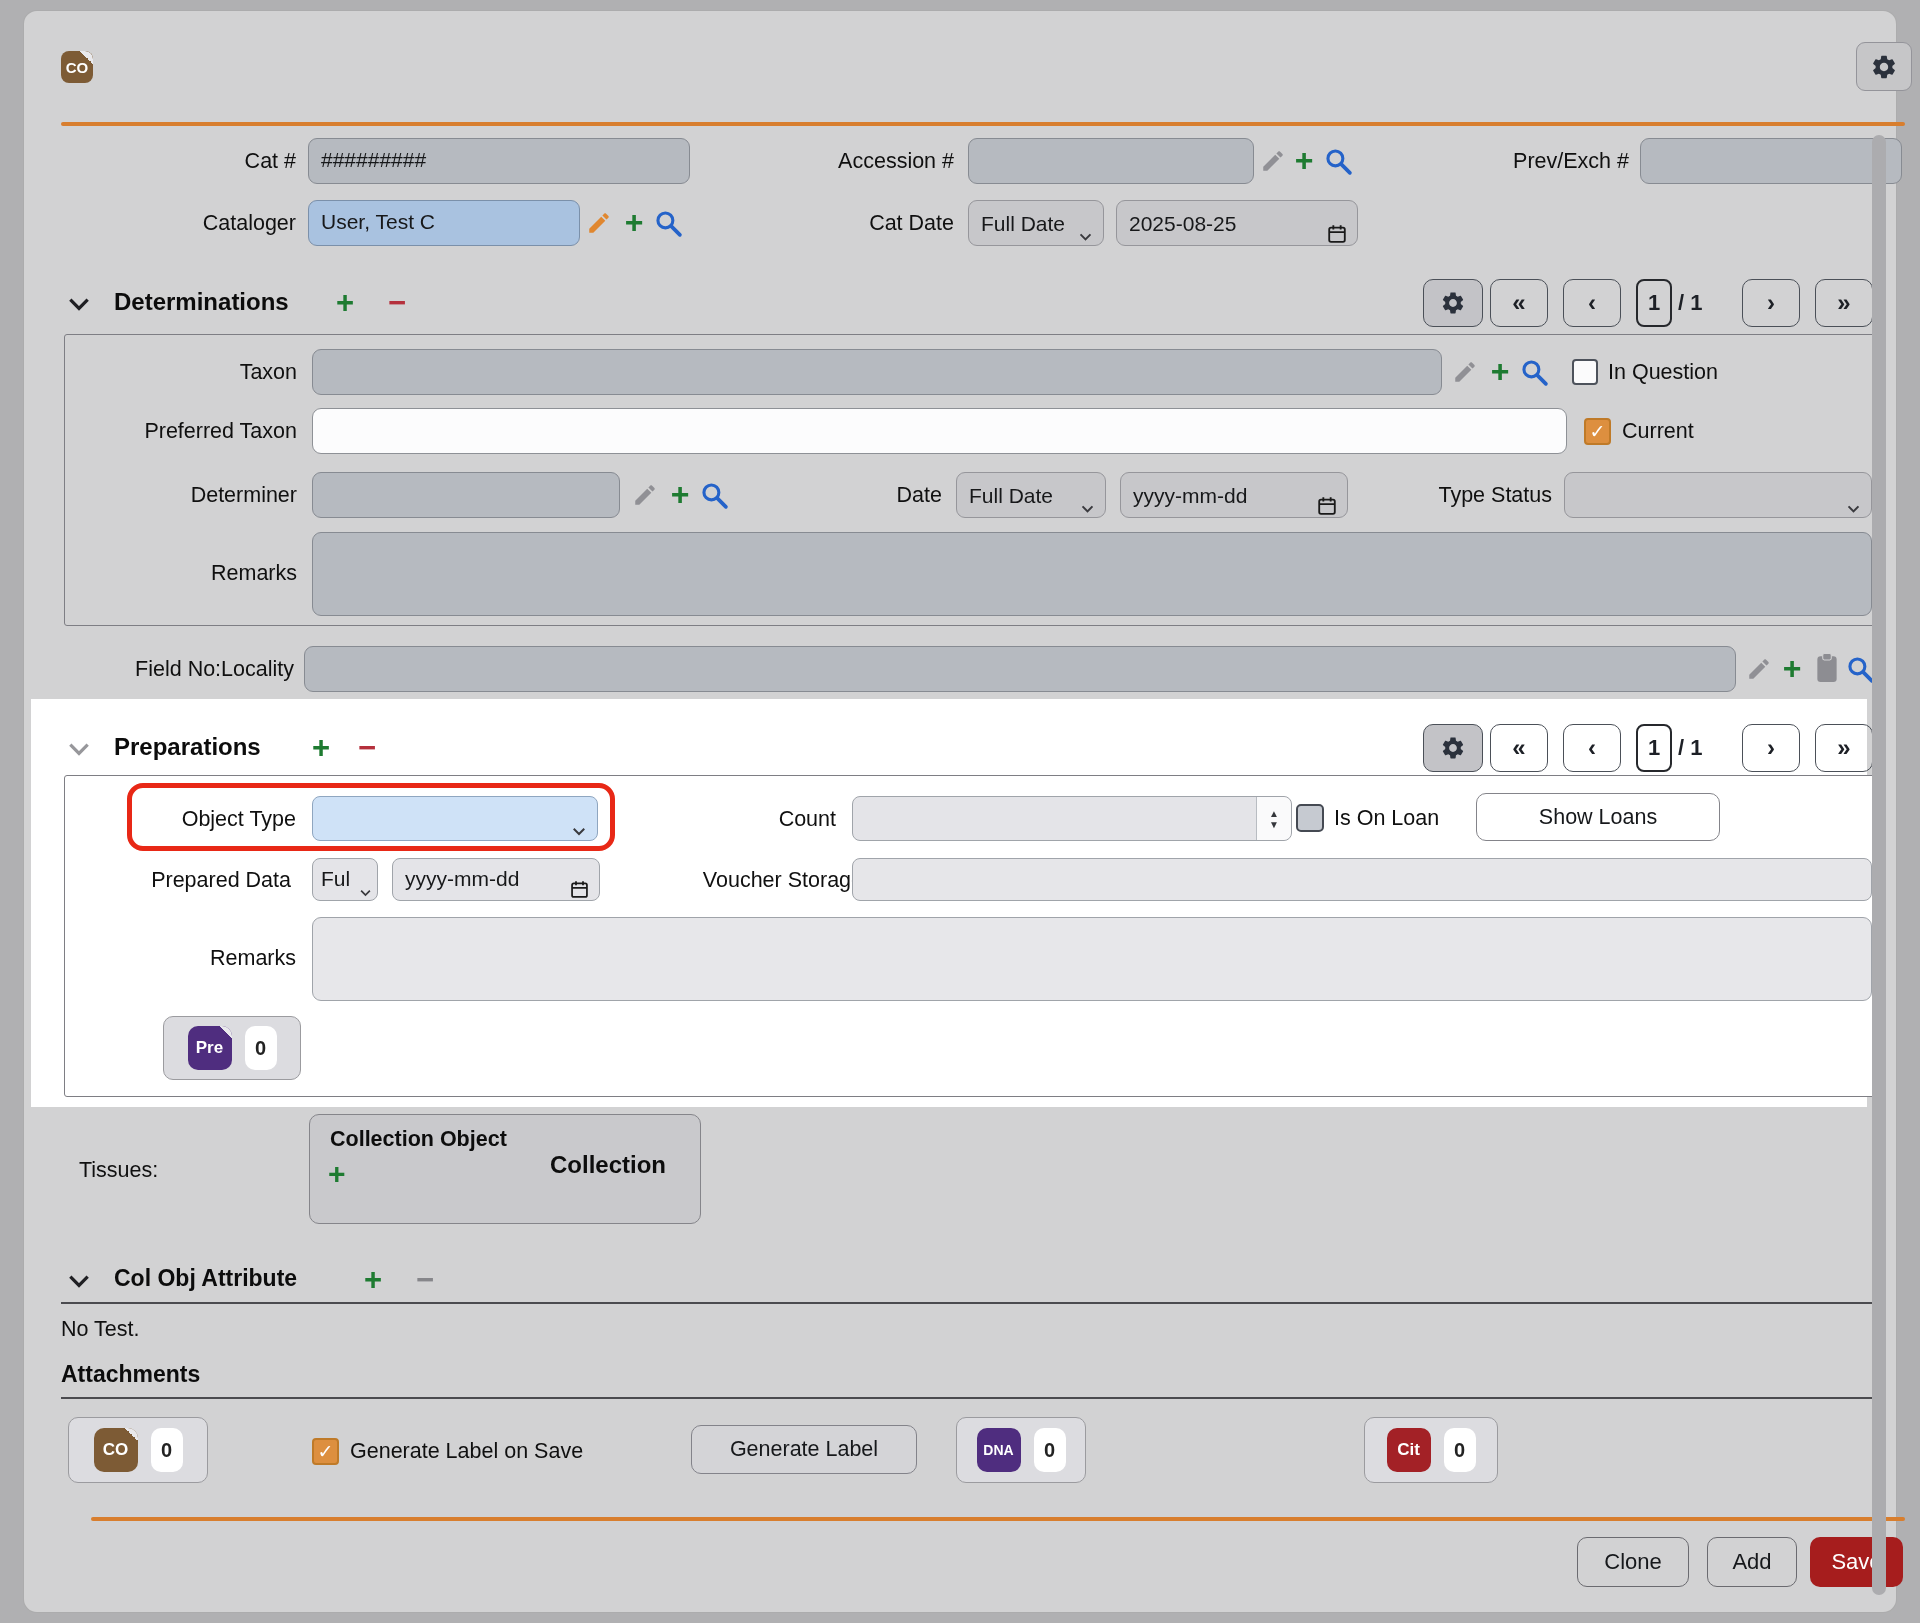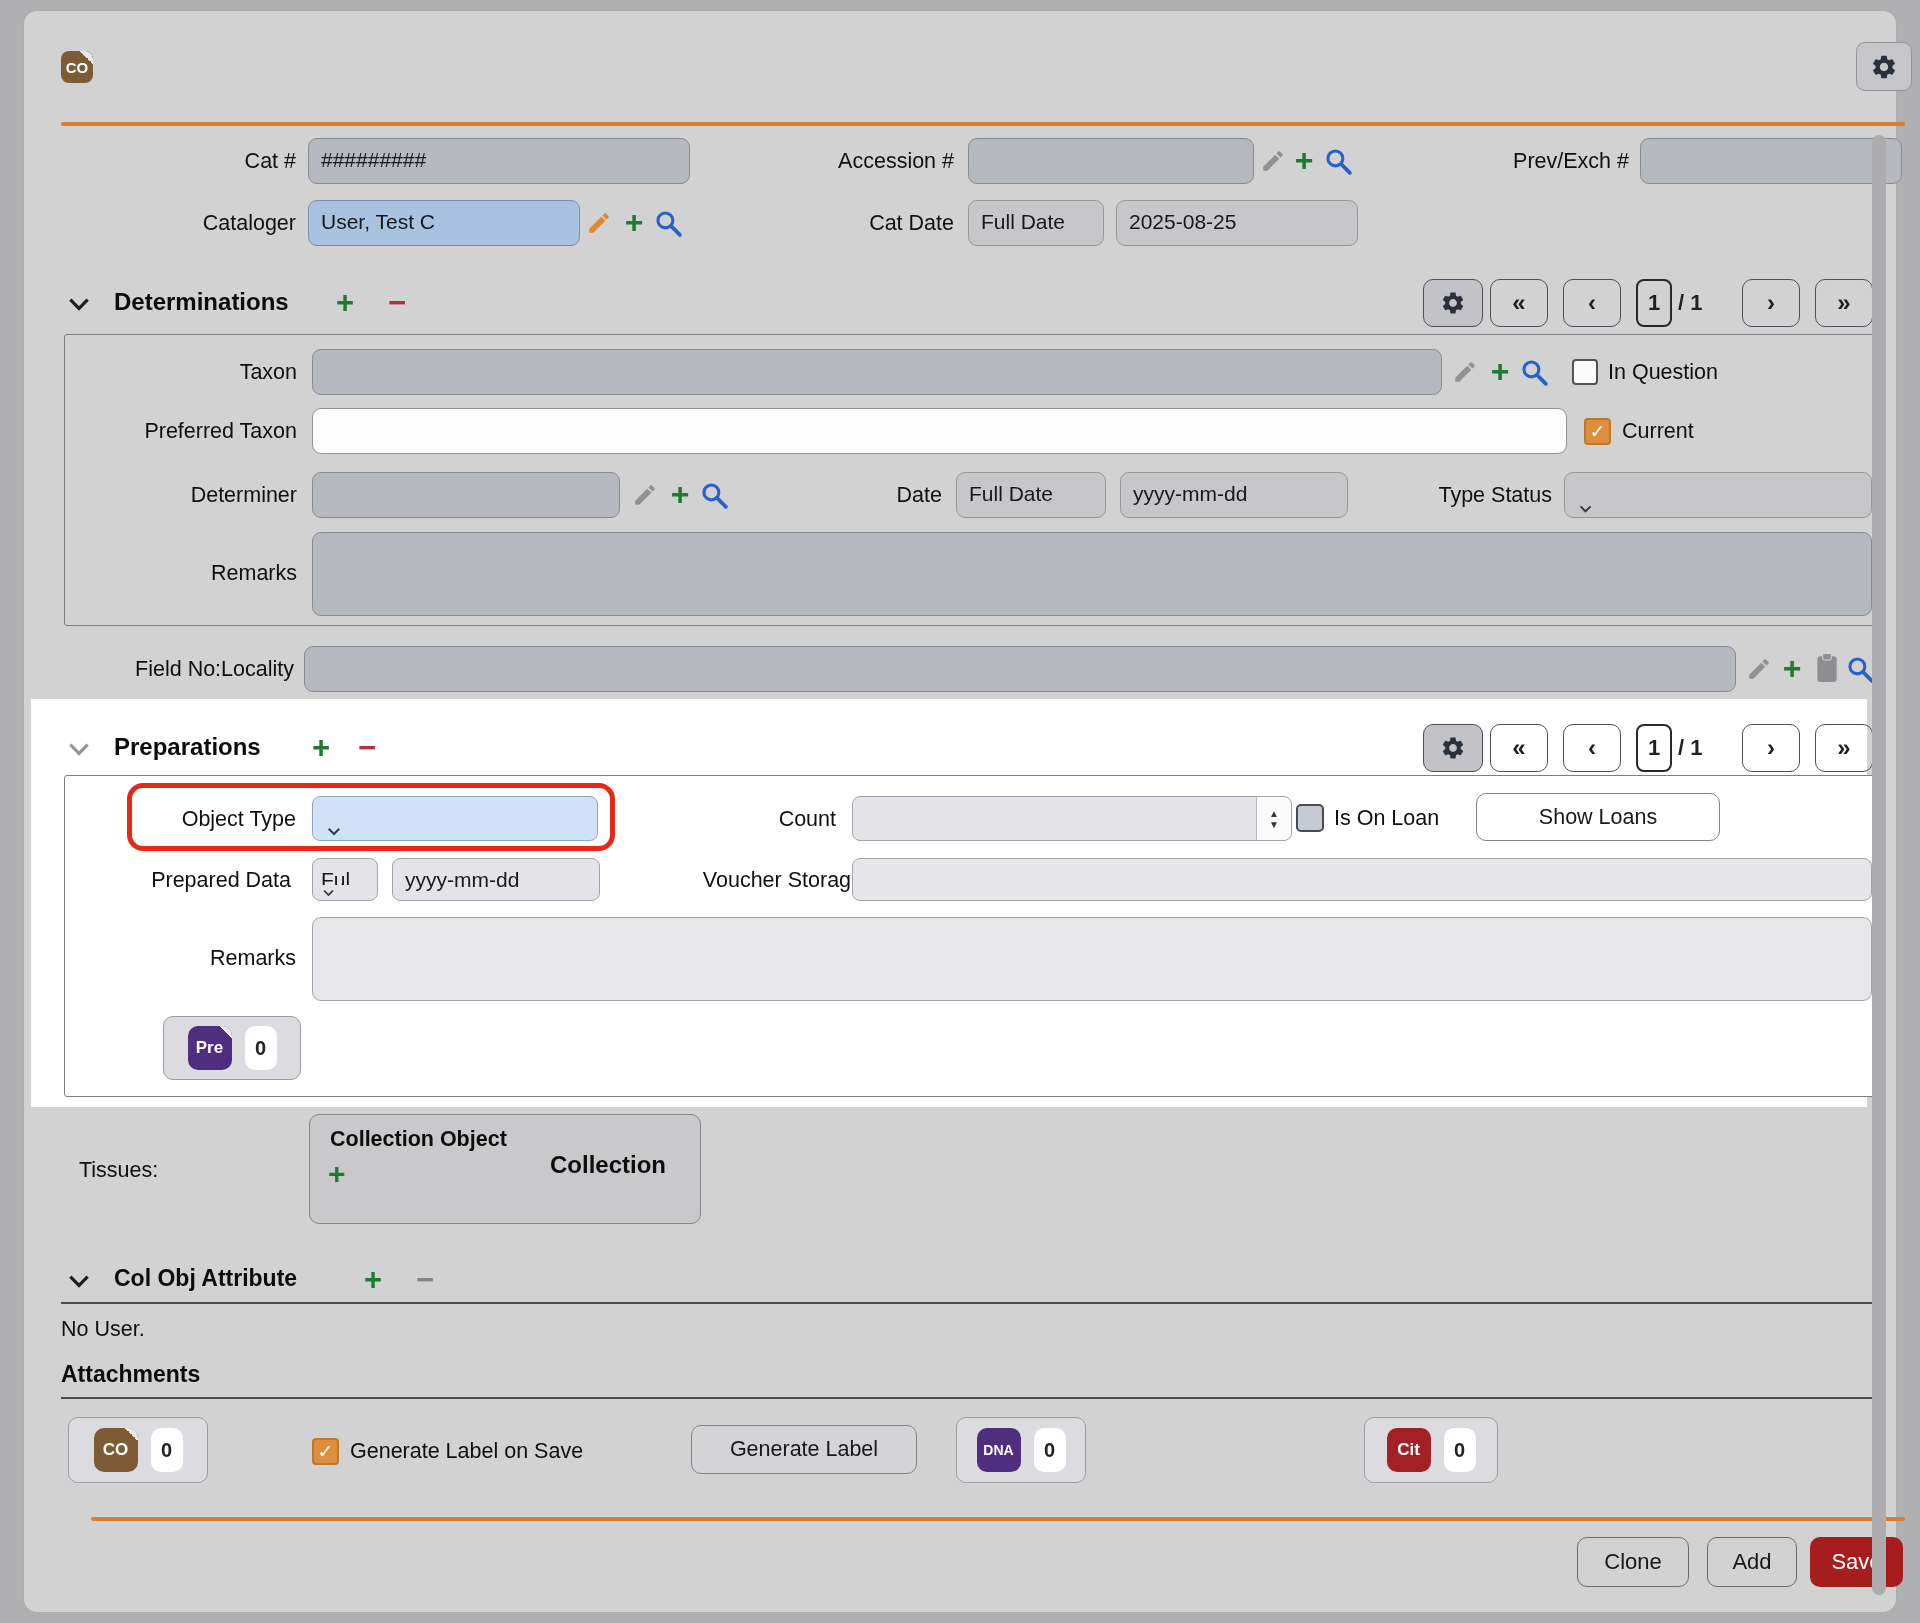--- a/index.html
+++ b/index.html
@@ -18,21 +18,21 @@
   body{font-family:"Liberation Sans","DejaVu Sans",sans-serif;background:#b3b3b5;}
   .stage{position:relative;width:1920px;height:1623px;background:#b0b0b2;overflow:hidden;}
   .dialog{position:absolute;left:23px;top:10px;width:1874px;height:1603px;background:#d2d2d3;border-radius:14px;border:1px solid rgba(0,0,0,.18);box-sizing:border-box;}
   .abs{position:absolute;}
   .lbl{position:absolute;font-size:21.5px;color:#101010;text-align:right;line-height:30px;height:30px;white-space:nowrap;}
   .lbl-l{text-align:left;}
   .inp{position:absolute;border-radius:9px;border:1.5px solid #878b92;background:#b6bac0;font-size:21px;color:#17181a;line-height:42px;padding:0 12px;white-space:nowrap;overflow:hidden;box-sizing:border-box;height:46px;}
   .inp.light{background:#c7c7ca;border-color:#96969b;}
   .inp.white{background:#fcfcfd;border-color:#8e9196;}
   .inp.prep{background:#e4e4e8;border-color:#a0a4aa;border-radius:8px;}
-  .sel{display:flex;align-items:flex-start;justify-content:space-between;padding:0 9px 0 12px;flex-direction:column;}
+  .sel{display:flex;align-items:flex-end;justify-content:space-between;padding:0 9px 0 12px;}
   .icon{position:absolute;display:flex;align-items:center;justify-content:center;}
   .pagebtn{position:absolute;height:48px;border:1.5px solid #4b5058;border-radius:10px;background:transparent;display:flex;align-items:center;justify-content:center;font-size:24px;font-weight:700;color:#1d2026;box-sizing:border-box;}
   .pagebtn.gearbg{background:#c3c3c7;border-color:#4b5058;}
   .sec-title{position:absolute;font-weight:700;font-size:24px;color:#0c0c0c;white-space:nowrap;}
   .pm{position:absolute;font-size:31px;font-weight:700;line-height:30px;}
   .fieldset{position:absolute;border:1px solid #7e7e84;border-radius:3px;box-sizing:border-box;}
   .chip{position:absolute;background:#dcdce0;border:1.5px solid #9b9b9f;border-radius:10px;display:flex;align-items:center;justify-content:center;gap:13px;box-sizing:border-box;}
   .chip .ic{width:44px;height:44px;border-radius:10px;position:relative;display:flex;align-items:center;justify-content:center;color:#fff;font-weight:700;font-size:17px;overflow:hidden;}
   .chip .cnt{background:#fff;border-radius:10px;width:32px;height:44px;display:flex;align-items:center;justify-content:center;font-size:20px;font-weight:700;color:#222;}
   .curl{position:absolute;top:0;right:0;width:13px;height:13px;background:linear-gradient(225deg,#e9e9ec 50%,rgba(233,233,236,0) 50%);}
@@ -331,21 +331,21 @@
 
   <span class="icon" style="left:42px;top:1260px;">
         <svg width="26" height="20" viewBox="0 0 24 16" fill="none" stroke="#1f1f23" stroke-width="3">
           <polyline points="4,4 12,12 20,4"></polyline>
         </svg>
       </span>
   <div class="sec-title" style="left:90px;top:1254px;font-size:23px;">Col Obj Attribute</div>
   <span class="pm" style="left:340px;top:1254px;color:var(--icon-green);">+</span>
   <span class="pm" style="left:392px;top:1254px;color:#86868a;">−</span>
   <div class="hr" style="left:37px;top:1291px;width:1818px;"></div>
-  <div class="lbl lbl-l" style="left:37px;top:1303px;width:200px;">No User.</div>
+  <div class="lbl lbl-l" style="left:37px;top:1303px;width:200px;">No Test.</div>
 
   <div class="sec-title" style="left:37px;top:1350px;font-size:23px;">Attachments</div>
   <div class="hr" style="left:37px;top:1386px;width:1818px;"></div>
 
   <div class="chip" style="left:44px;top:1406px;width:140px;height:66px;">
     <span class="ic" style="background:var(--badge-brown);">
       <span>CO</span>
       <span class="curl"></span>
     </span>
     <span class="cnt">0</span>

